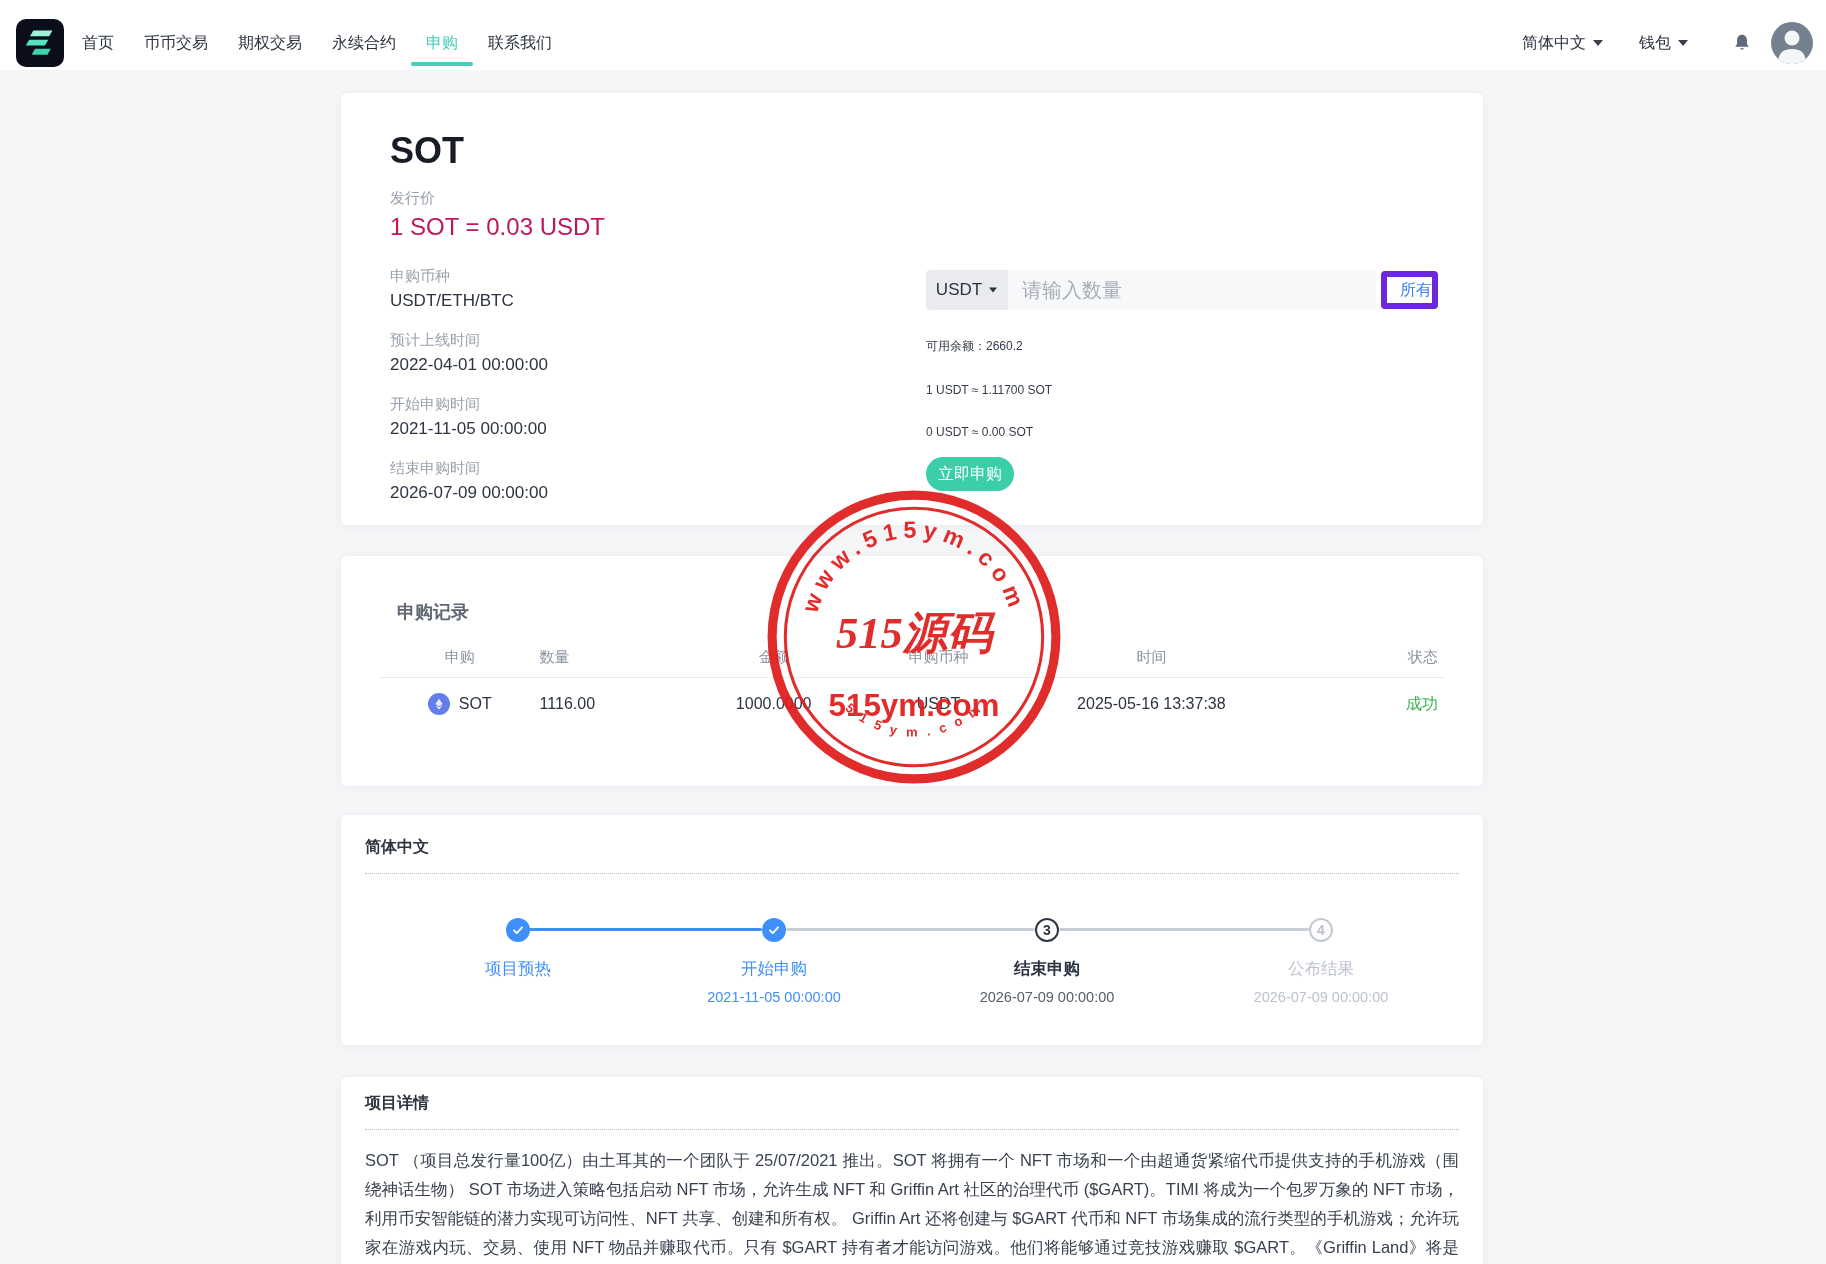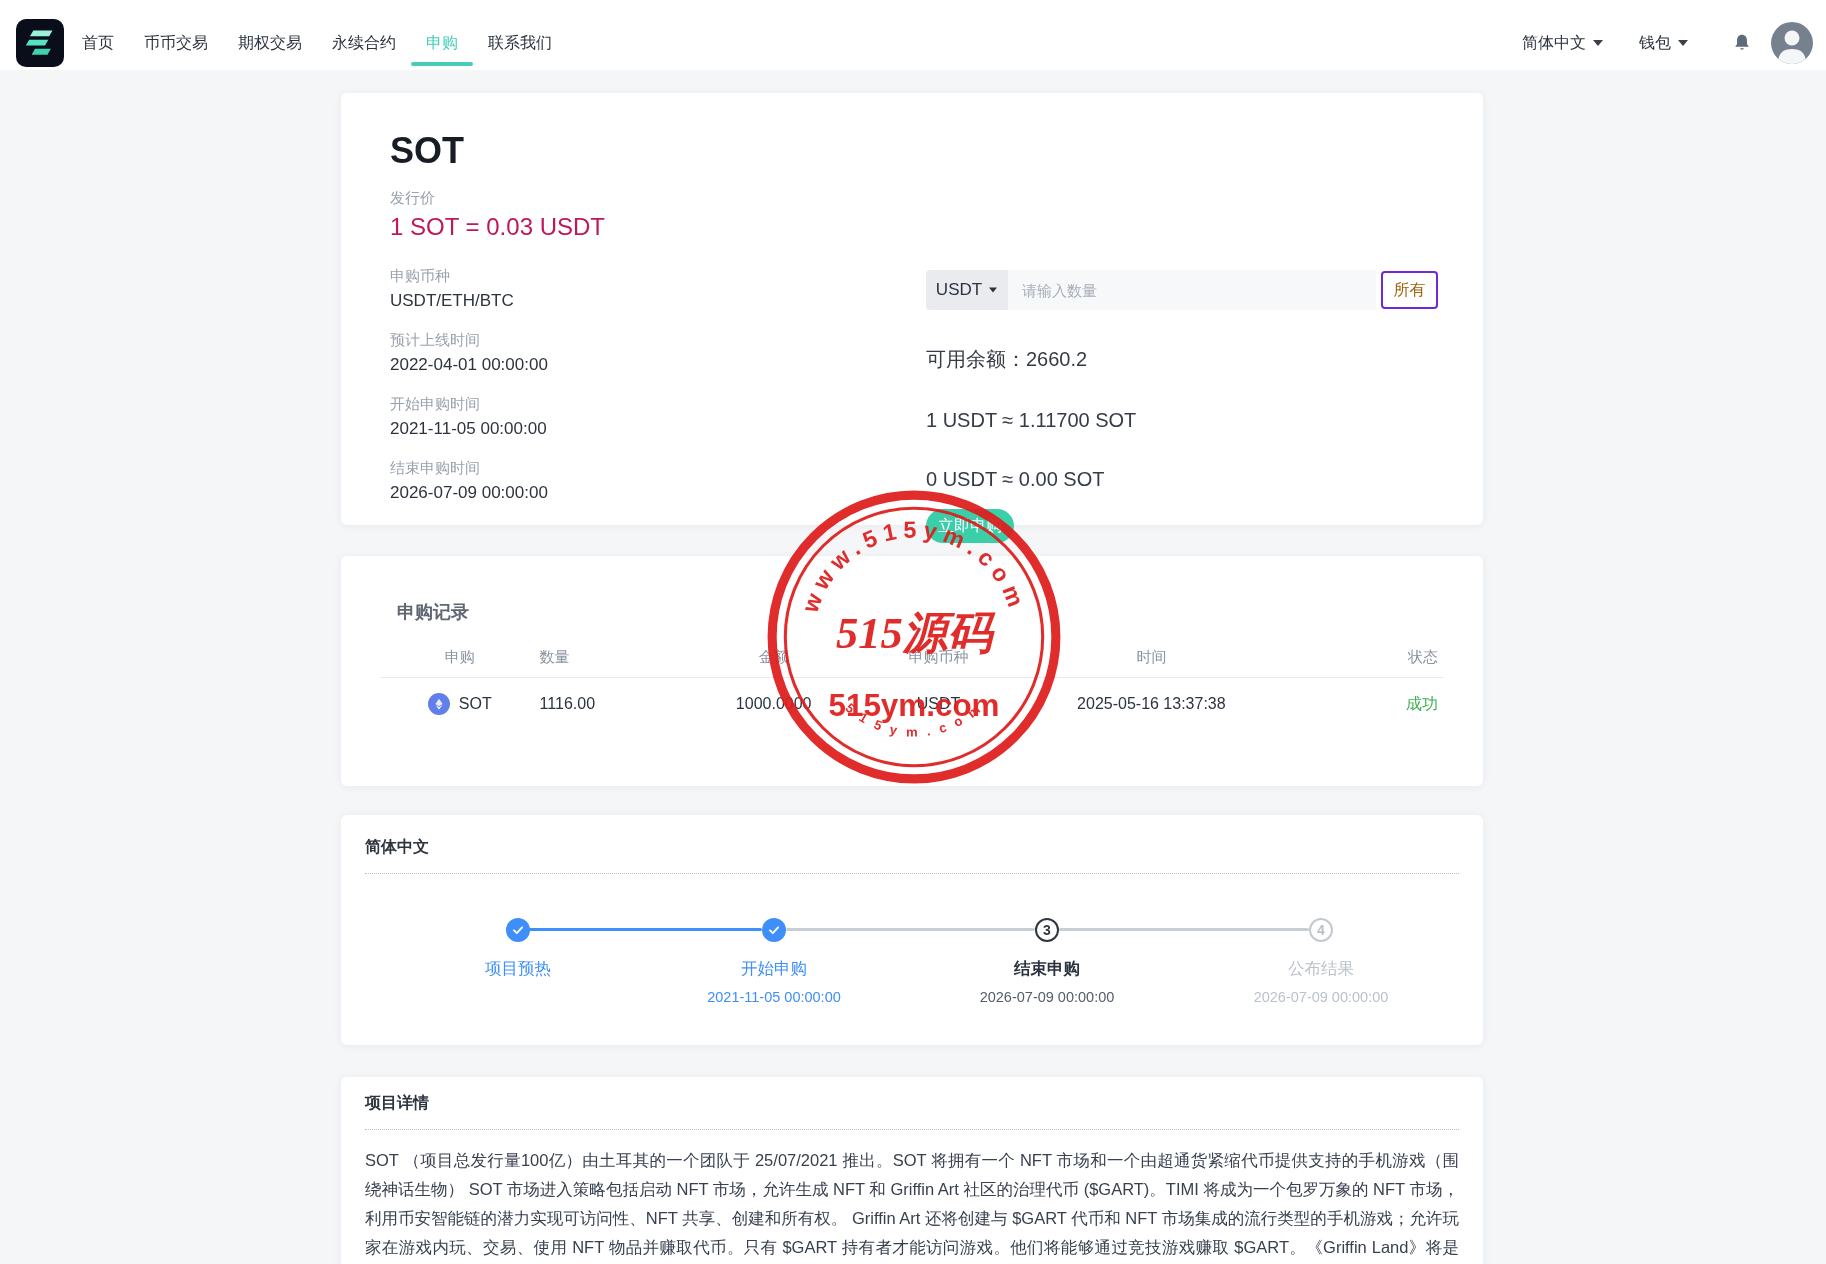--- a/index.html
+++ b/index.html
@@ -44,27 +44,27 @@
   .f-label { font-size:15px; color:#99a1ad; margin-bottom:5px; }
   .token-price { font-size:24px; color:#be185d; margin-bottom:26px; }
   .f-value { font-size:17px; color:#2d3440; margin-bottom:20px; }
   .form-col { position:absolute; left:585px; top:177px; width:512px; }
   .trade-row { display:flex; height:40px; }
   .currency-select { width:82px; background:#e9ebef; border-radius:4px 0 0 4px;
     display:flex; align-items:center; justify-content:center; gap:6px;
     font-size:17px; color:#2b3340; cursor:pointer; }
   .currency-select .caret { border-top-color:#2b3340; transform:scale(.8); }
   .amount-input { flex:1; border:none; outline:none; background:#f7f8fa;
-    font-size:15px; padding:0 14px; color:#2b3340;
+    font-size:20px; padding:0 14px; color:#2b3340;
     font-family:"Liberation Sans","DejaVu Sans",sans-serif; }
   .amount-input::placeholder { color:#a8aeb8; }
   .all-btn { width:57px; height:38px; margin-left:5px; align-self:center;
-    border:2px solid #6d28d9; border-radius:4px; background:#fff; color:#a16207;
-    font-size:16px; cursor:pointer; font-family:inherit; }
-  .form-line { margin-top:36px; font-size:20px; color:#353c48; }
+    border:6px solid #6d28d9; border-radius:4px; background:#fff; color:#3b82f6;
+    font-size:16px; cursor:pointer; font-family:inherit;text-align:right; }
+  .form-line { margin-top:28px; font-size:12px; color:#353c48; }
   .form-line:first-of-type { margin-top:22px; }
   .submit-btn { margin-top:18px; width:88px; height:34px; border:none; border-radius:17px;
     background:#3bcfa9; color:#fff; font-size:16px; cursor:pointer; font-family:inherit; }
 
   
   .card-records { height:230px; margin-bottom:29px; padding-top:44px; }
   .records-title { margin-left:56px; font-size:18px; color:#5f6773;font-weight:bold; }
   .thead { display:flex; margin:24px 39px 0; font-size:15px; color:#8b93a0; }
   .tdivider { border-top:1px solid #e8eaee; margin:10px 39px 0; }
   .trow { display:flex; align-items:center; height:52px; margin:0 39px; font-size:16px; color:#2c3440; }

